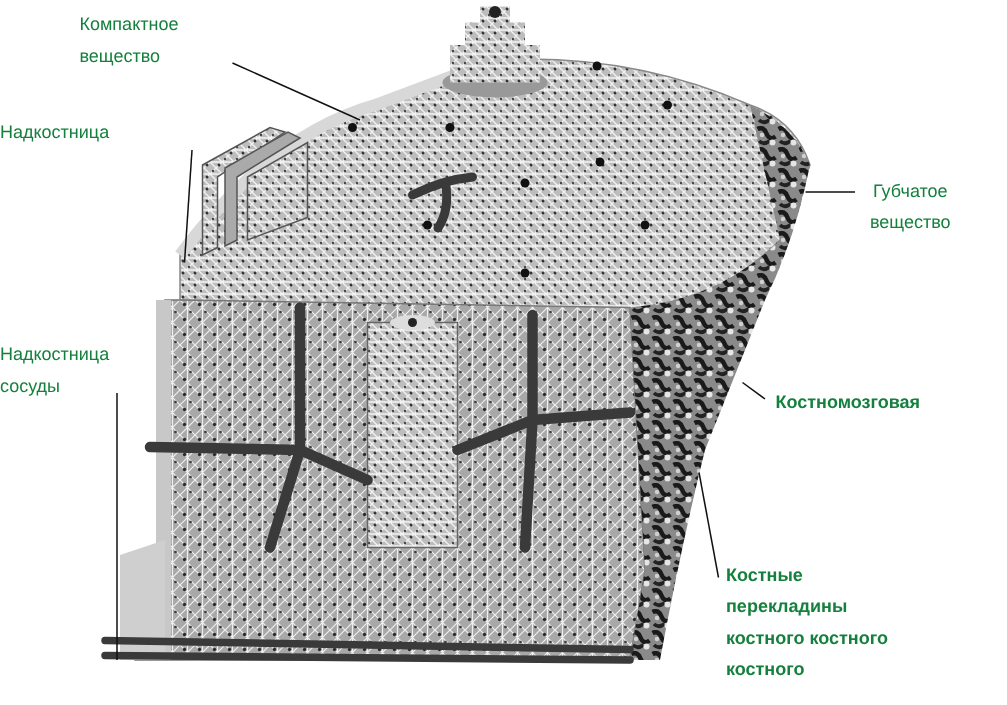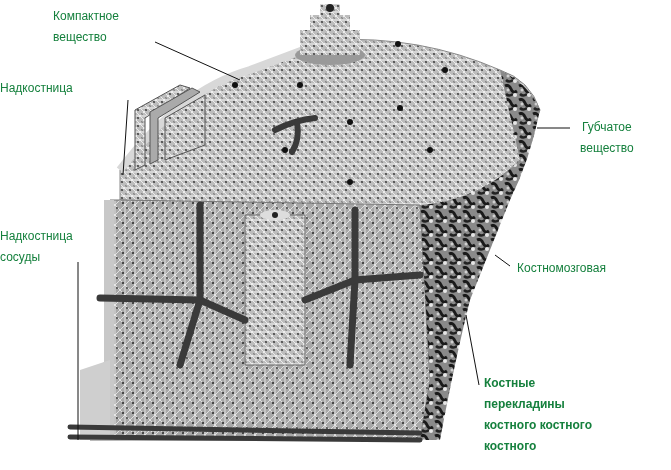--- a/index.html
+++ b/index.html
@@ -112,21 +112,21 @@
 <div class="label" style="left:580px; top:117px;text-align:center;">
   <div>Губчатое</div>
   <div>вещество</div>
 </div>
 
 <div class="label" style="left:0px; top:226px;">
   <div>Надкостница</div>
   <div>сосуды</div>
 </div>
 
-<div class="label" style="left:517px; top:258px;">
+<div class="label" style="left:517px; top:258px;font-weight:bold;">
   <div>Костномозговая</div>
 </div>
 
 <div class="label" style="left:484px; top:373px;font-weight:bold;">
   <div>Костные</div>
   <div>перекладины</div>
   <div>костного костного</div>
   <div>костного</div>
 </div>
 

